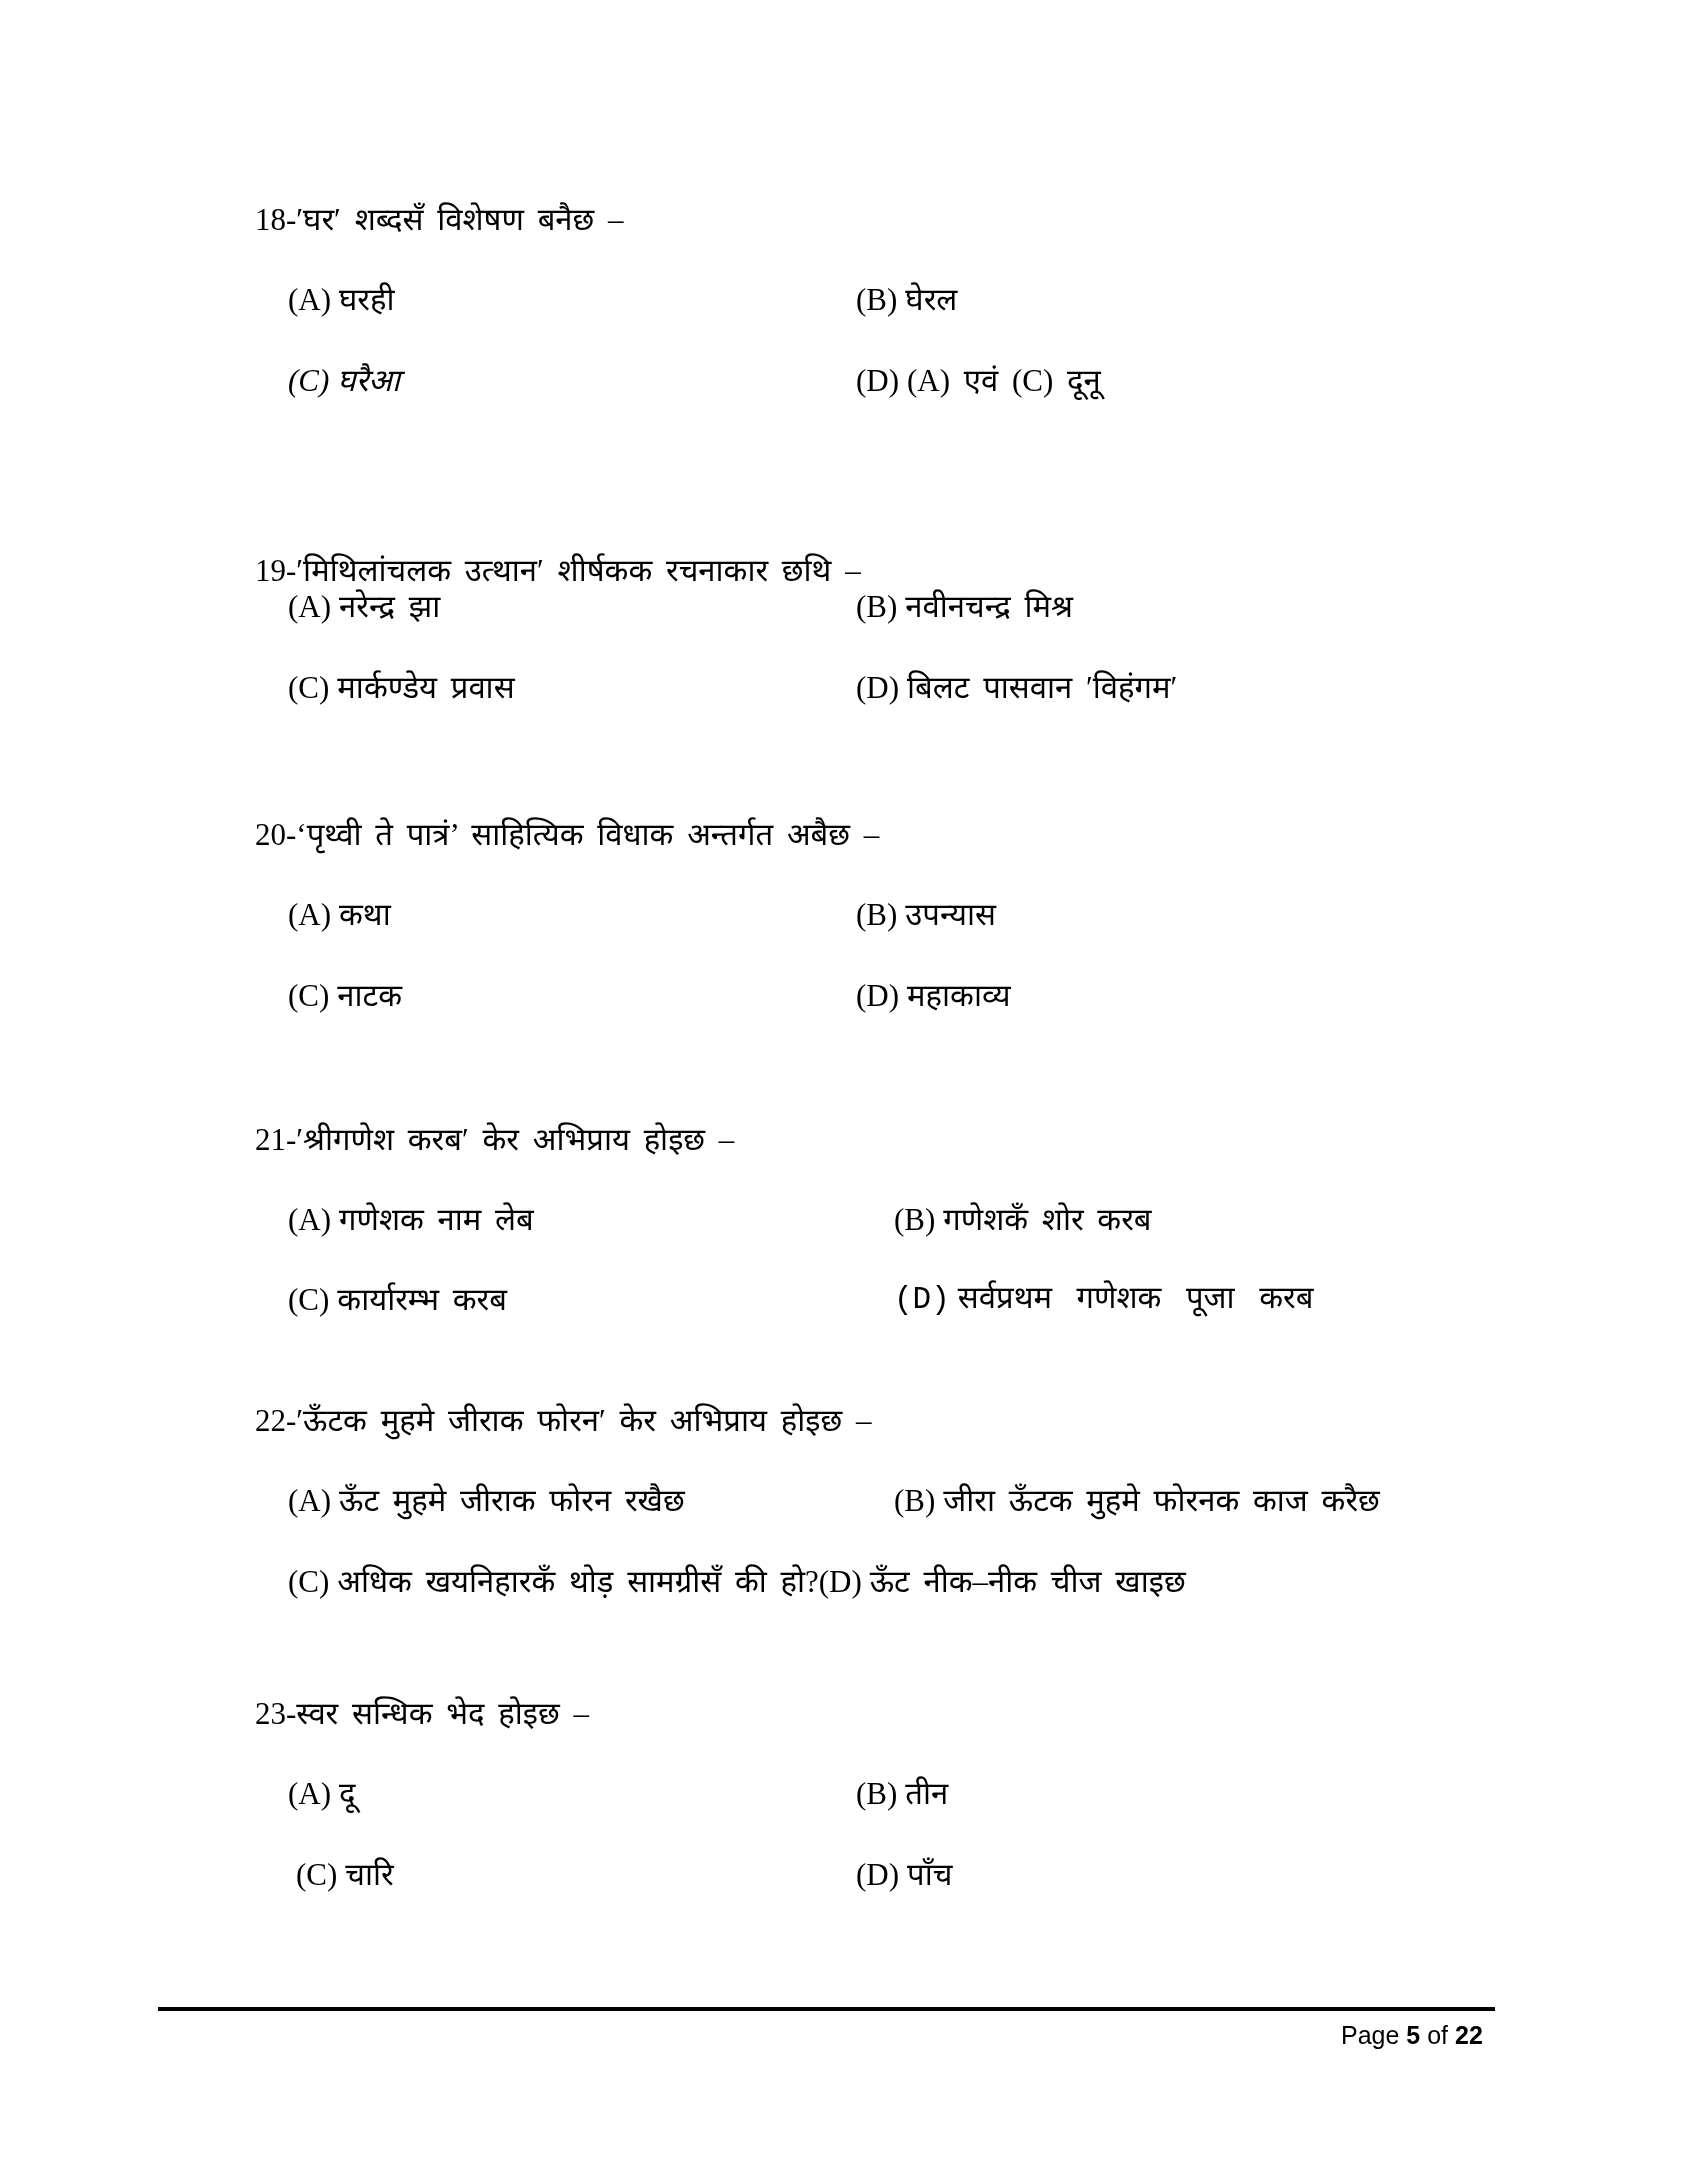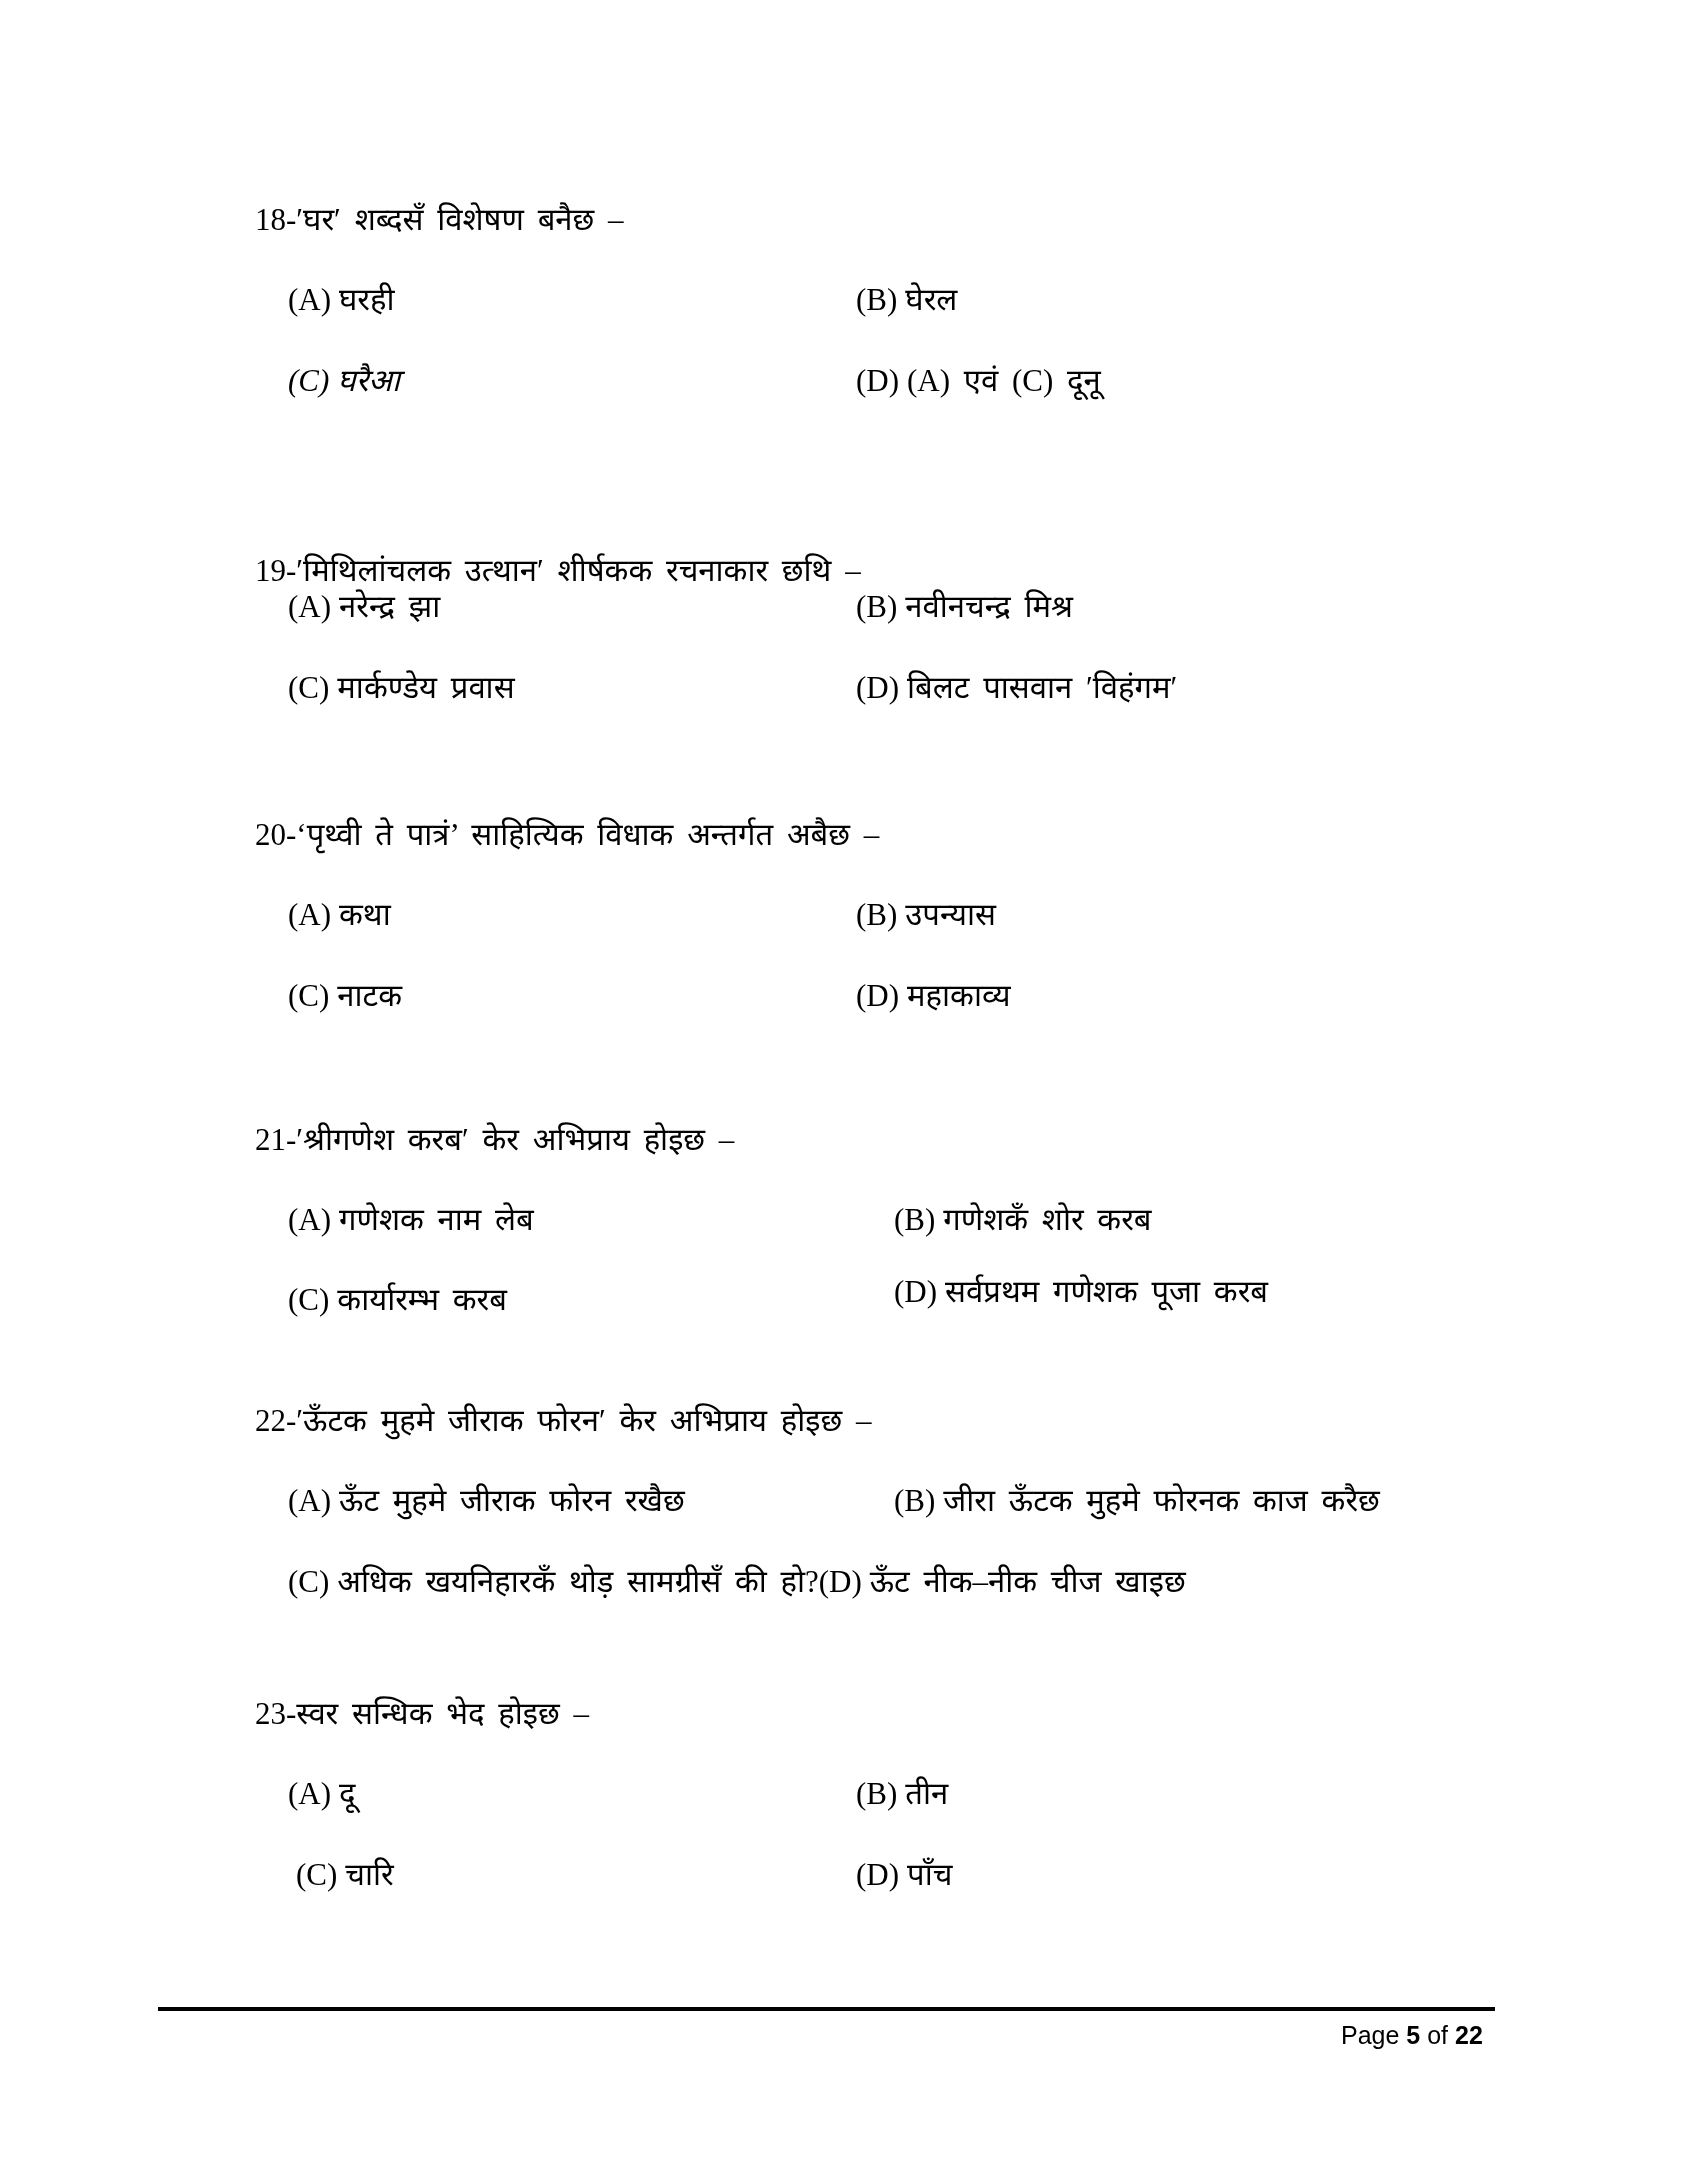--- a/index.html
+++ b/index.html
@@ -58,21 +58,21 @@
     <div class="line optB" style="top:80px;"><span class="opt-label">(B)</span><span>उपन्यास</span></div>
     <div class="line optC" style="top:161px;"><span class="opt-label">(C)</span><span>नाटक</span></div>
     <div class="line optD" style="top:161px;"><span class="opt-label">(D)</span><span>महाकाव्य</span></div>
   </div>
 
   <div class="q wide" style="top:1120px;">
     <div class="line qtext" style="top:0;"><span>21-</span><span>′श्रीगणेश करब′ केर अभिप्राय होइछ –</span></div>
     <div class="line optA" style="top:80px;"><span class="opt-label">(A)</span><span>गणेशक नाम लेब</span></div>
     <div class="line optB" style="top:80px;"><span class="opt-label">(B)</span><span>गणेशकँ शोर करब</span></div>
     <div class="line optC" style="top:160px;"><span class="opt-label">(C)</span><span>कार्यारम्भ करब</span></div>
-    <div class="line optD" style="top:152px;"><span class="opt-label">(D)</span><span>सर्वप्रथम गणेशक पूजा करब</span></div>
+    <div class="line optD" style="top:160px;font-family:Liberation Mono, monospace;"><span class="opt-label">(D)</span><span>सर्वप्रथम गणेशक पूजा करब</span></div>
   </div>
 
   <div class="q wide" style="top:1401px;">
     <div class="line qtext" style="top:0;"><span>22-</span><span>′ऊँटक मुहमे जीराक फोरन′ केर अभिप्राय होइछ –</span></div>
     <div class="line optA" style="top:80px;"><span class="opt-label">(A)</span><span>ऊँट मुहमे जीराक फोरन रखैछ</span></div>
     <div class="line optB" style="top:80px;"><span class="opt-label">(B)</span><span>जीरा ऊँटक मुहमे फोरनक काज करैछ</span></div>
     <div class="line optCD" style="top:161px;"><span><span class="opt-label">(C)</span><span>अधिक खयनिहारकँ थोड़ सामग्रीसँ की हो?</span></span><span style="word-spacing:6px;"><span class="opt-label">(D)</span><span>ऊँट नीक–नीक चीज खाइछ</span></span></div>
   </div>
 
   <div class="q" style="top:1694px;">

